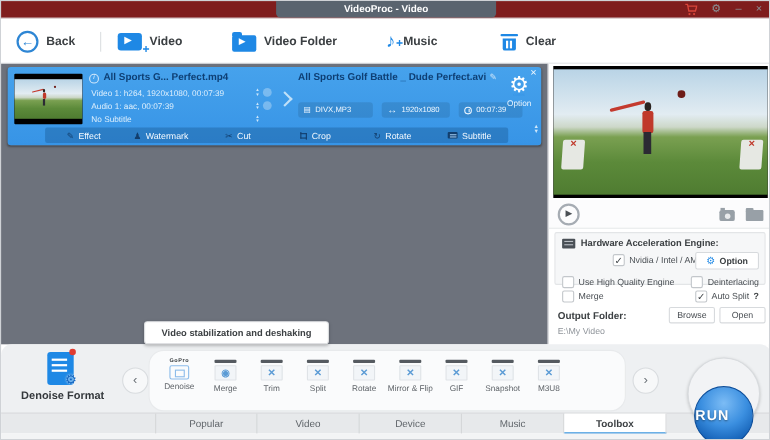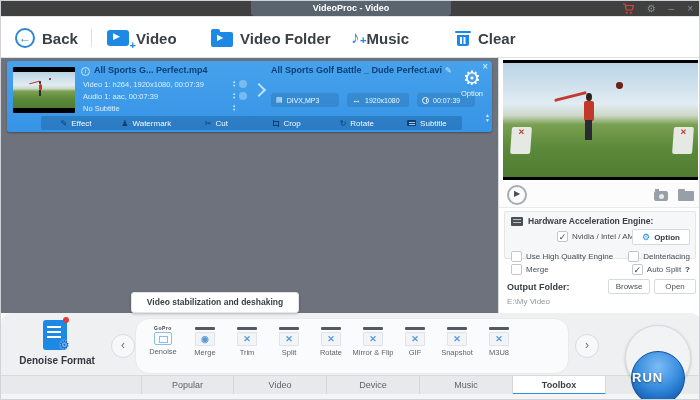--- a/index.html
+++ b/index.html
@@ -1,30 +1,30 @@
 <!DOCTYPE html>
 <html><head>
 <meta charset="utf-8">
 <style>
   * { margin:0; padding:0; box-sizing:border-box; }
   html,body { width:700px; height:400px; font-family:"Liberation Sans", sans-serif; }
   .win { position:relative; width:700px; height:400px; background:#fff; border:1px solid #cfd2d6; overflow:hidden; }
 
   
-  .titlebar { position:absolute; left:0; top:0; width:700px; height:16px; background:#404040; border-bottom:1px solid #e4e6e8; }
+  .titlebar { position:absolute; left:0; top:0; width:700px; height:16px; background:#7f1d1d; border-bottom:1px solid #e4e6e8; }
   .title-tab { position:absolute; left:250px; top:0; width:200px; height:15px; background:#5a646f; color:#fff;
                font-size:9px; font-weight:bold; text-align:center; line-height:15px; border-radius:0 0 4px 4px; }
   .win-ctrls { position:absolute; right:8px; top:1px; height:14px; display:flex; align-items:center; gap:13px; }
   .wc { font-size:10px; color:#8a8f94; line-height:14px; cursor:default; }
   .cart-svg { width:12px; height:12px; display:block; }
 
   
   .toolbar { position:absolute; left:0; top:16px; width:700px; height:41px; background:#ffffff; border-bottom:1px solid #dfe1e4; }
   .tbtn { position:absolute; top:8px; height:26px; display:flex; align-items:center; gap:7px; cursor:pointer; }
-  .tbtn .lbl { font-size:15px; font-weight:bold; color:#3c4043; }
+  .tbtn .lbl { font-size:11px; font-weight:bold; color:#3c4043; }
   .back-circ { width:20px; height:20px; border:2px solid #2e86d4; border-radius:50%; color:#2e86d4;
                font-size:12px; line-height:16px; text-align:center; font-weight:bold; }
   .tb-div { position:absolute; left:90px; top:12px; width:1px; height:18px; background:#dcdfe2; }
   .ic-video { position:relative; width:22px; height:16px; background:#1e88e5; border-radius:3px; }
   .ic-video::before { content:"▶"; position:absolute; left:6px; top:1px; font-size:9px; color:#fff; }
   .ic-video::after { content:"+"; position:absolute; right:-7px; bottom:-5px; font-size:11px; font-weight:bold; color:#1e88e5; }
   .ic-folder { position:relative; width:22px; height:15px; background:#1e88e5; border-radius:2px; margin-top:3px; }
   .ic-folder::before { content:""; position:absolute; left:0; top:-3px; width:9px; height:4px; background:#1e88e5; border-radius:2px 2px 0 0; }
   .ic-folder::after { content:"▶"; position:absolute; left:6px; top:1px; font-size:8px; color:#fff; }
   .ic-music { position:relative; font-size:17px; color:#1e88e5; font-weight:bold; line-height:18px; }

